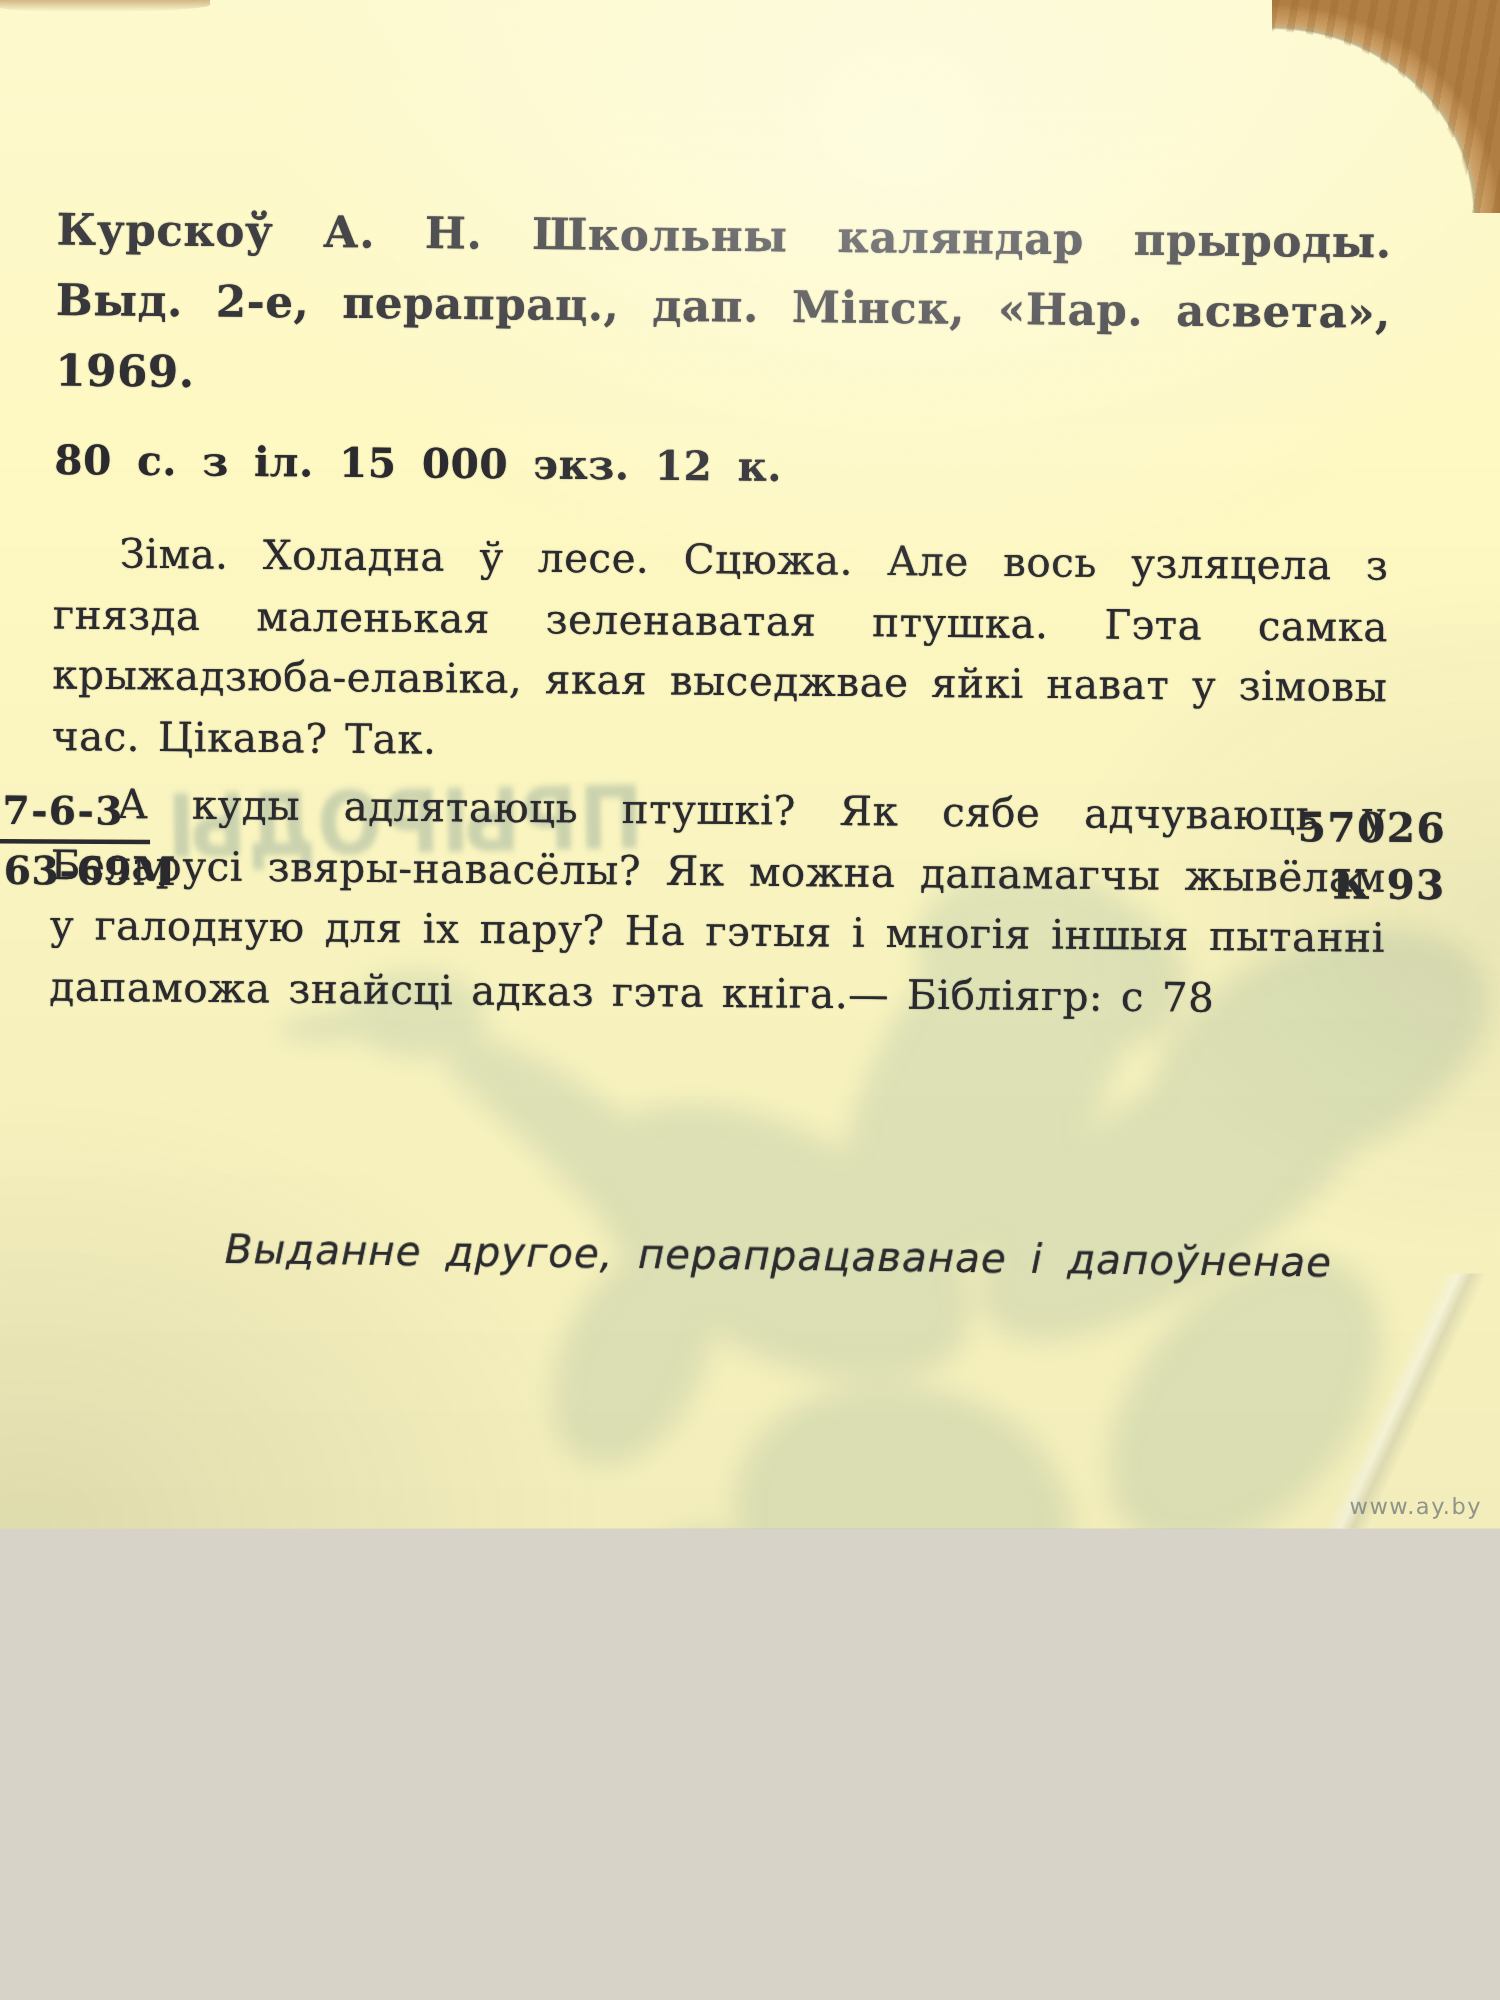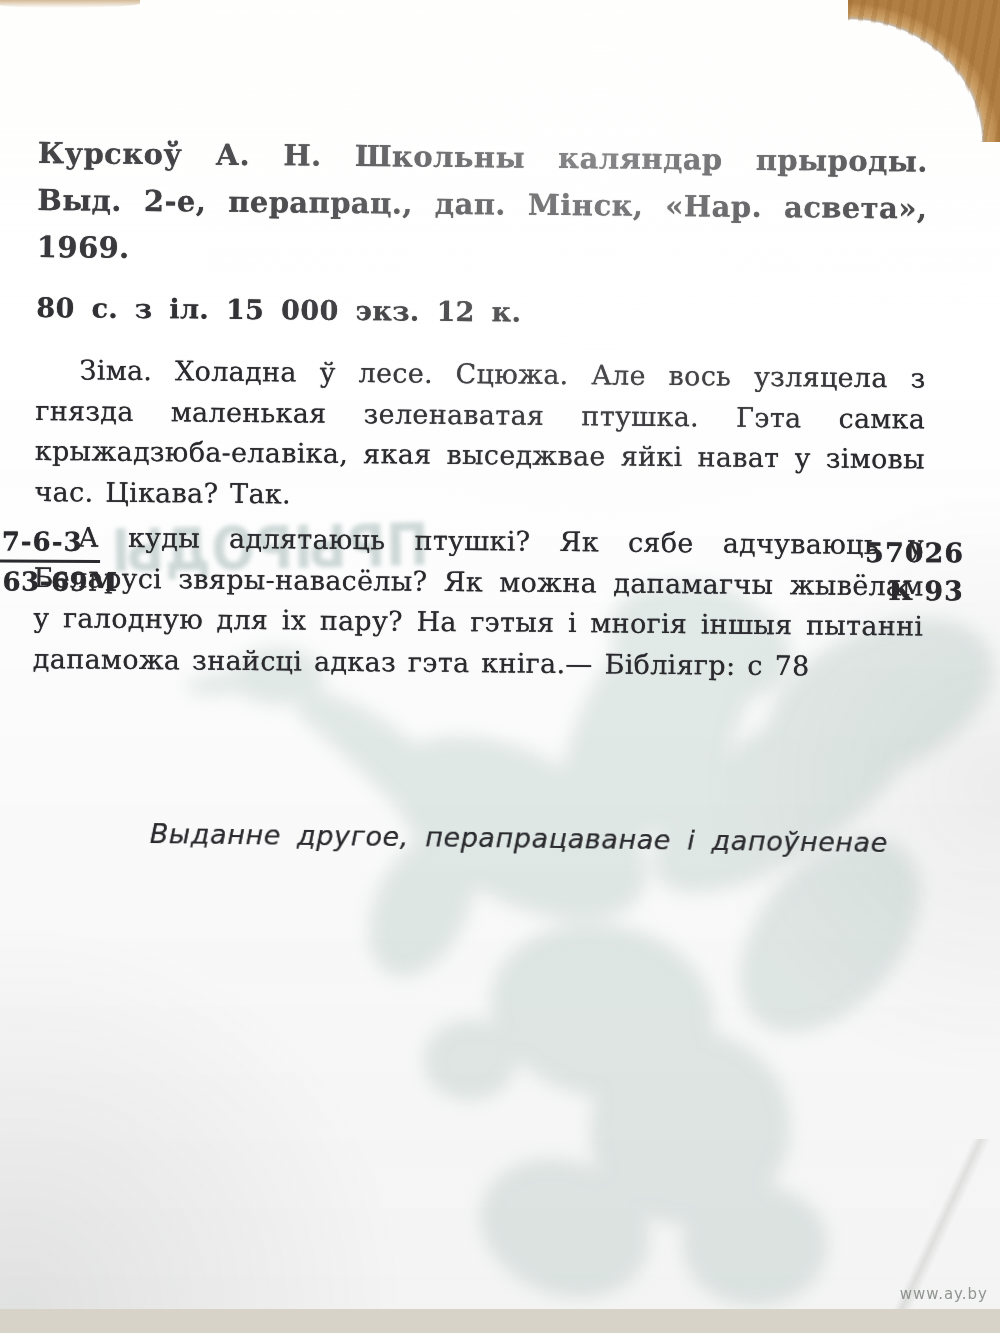--- a/index.html
+++ b/index.html
@@ -1,19 +1,19 @@
 <!DOCTYPE html>
 <html><head>
 <meta charset="utf-8">
 <style>
   * { margin:0; padding:0; box-sizing:border-box; }
   html,body { width:1000px; height:1333px; background:#d8d3c8; }
   .photo {
-    position:relative; width:1000px; height:1309px; overflow:hidden;
-    background:#ffffff;
+    position:relative; width:1000px; height:1019px; overflow:hidden;
+    background:#fef9c3;
     font-family:"DejaVu Serif","Liberation Serif",serif;
     color:#2b2b2f;
   }
   
   .ghost-svg { position:absolute; left:0; top:0; width:1000px; height:1333px; z-index:1; }
   .mirror-title {
     position:absolute; left:128px; top:506px; width:320px; height:84px; z-index:1;
     font-family:"DejaVu Sans","Liberation Sans",sans-serif;
     font-weight:bold; font-size:58px; line-height:84px; letter-spacing:1px;
     color:rgba(118,150,143,0.34);

